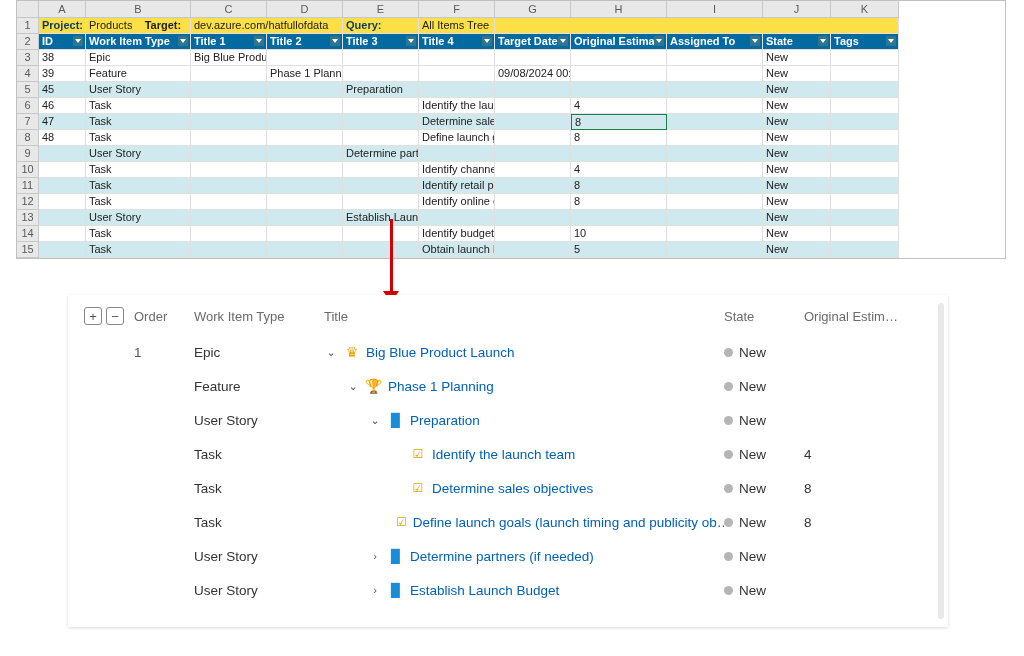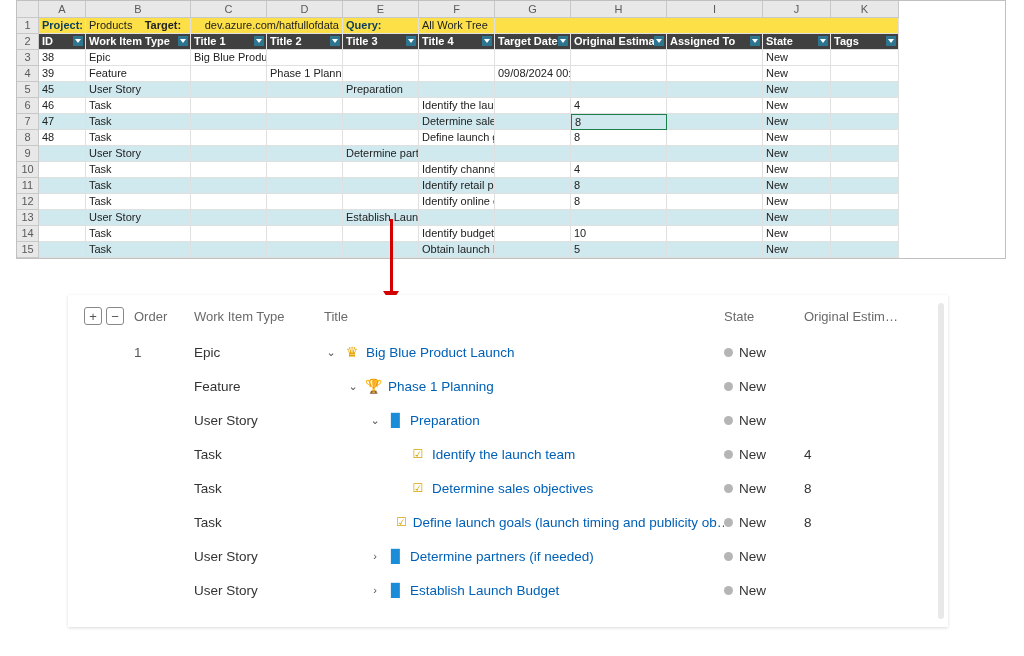--- a/index.html
+++ b/index.html
@@ -10,21 +10,21 @@
   .excel { width: 990px; margin: 0 0 0 16px; border: 1px solid #c0c0c0; font-size: 11px; color: #222; }
   .x-cols { display: grid; grid-template-columns: 22px 47px 105px 76px 76px 76px 76px 76px 96px 96px 68px 68px 68px; }
   .colhead { background: #e8e8e8; border-right: 1px solid #c8c8c8; border-bottom: 1px solid #c8c8c8; text-align: center; padding: 2px 0; color: #5a5a5a; }
   .x-row { display: grid; grid-template-columns: 22px 47px 105px 76px 76px 76px 76px 76px 96px 96px 68px 68px 68px; height: 16px; line-height: 15px; }
   .rnum { background: #e8e8e8; border-right: 1px solid #c8c8c8; border-bottom: 1px solid #c8c8c8; text-align: center; color: #5a5a5a; }
   .cell { border-right: 1px solid #e0e0e0; border-bottom: 1px solid #e0e0e0; padding: 0 3px; overflow: hidden; white-space: nowrap; }
   .b0 .cell { background: #fff; }
   .b1 .cell { background: #cfe9ef; }
   .info .cell { background: #fde047; font-weight: 600; color: #0a3c5c; }
   .info .cell.val { font-weight: 400; color: #222; }
-  .hdr .cell { background: #404040; color: #fff; font-weight: 600; position: relative; padding-right: 12px; }
+  .hdr .cell { background: #0369a1; color: #fff; font-weight: 600; position: relative; padding-right: 12px; }
   .hdr .dd { position: absolute; right: 2px; top: 2px; width: 10px; height: 10px; background: #2e7690; display: flex; align-items: center; justify-content: center; }
   .hdr .dd::after { content: ""; border-left: 3px solid transparent; border-right: 3px solid transparent; border-top: 4px solid #fff; }
   .cell.r { }
   .sel { border: 1.5px solid #1a7f4b !important; }
   .cursor { position: relative; }
   .cursor::after { content: ""; position: absolute; right: 2px; top: 1px; width: 10px; height: 13px; border-left: 5px solid transparent; border-right: 5px solid transparent; border-bottom: 7px solid #000; transform: translateY(3px); }
 
   
   .arrow { position: relative; height: 36px; }
   .arrow .shaft { position: absolute; left: 390px; top: -40px; width: 3px; height: 76px; background: #d40000; }
@@ -67,24 +67,24 @@
     <div class="colhead">K</div>
   </div>
 
   <div class="x-row info">
     <div class="rnum">1</div>
     <div class="cell">Project:</div>
     <div class="cell val">
       <span>Products</span>&nbsp;&nbsp;&nbsp;
       <b>Target:</b>
     </div>
-    <div class="cell val" style="grid-column: span 2; text-align: right;">dev.azure.com/hatfullofdata</div>
+    <div class="cell val" style="grid-column: span 2;">dev.azure.com/hatfullofdata</div>
     <div class="cell">Query:</div>
     <div class="cell val">
-      <span>All Work Tree</span>&nbsp;&nbsp;&nbsp;
+      <span>All Items Tree</span>&nbsp;&nbsp;&nbsp;
       
       
     </div>
     <div class="cell val" style="grid-column: span 5;"></div>
   </div>
 
   <div class="x-row hdr">
     <div class="rnum">2</div>
     <div class="cell"><span>ID</span><span class="dd"></span></div>
     <div class="cell"><span>Work Item Type</span><span class="dd"></span></div>

